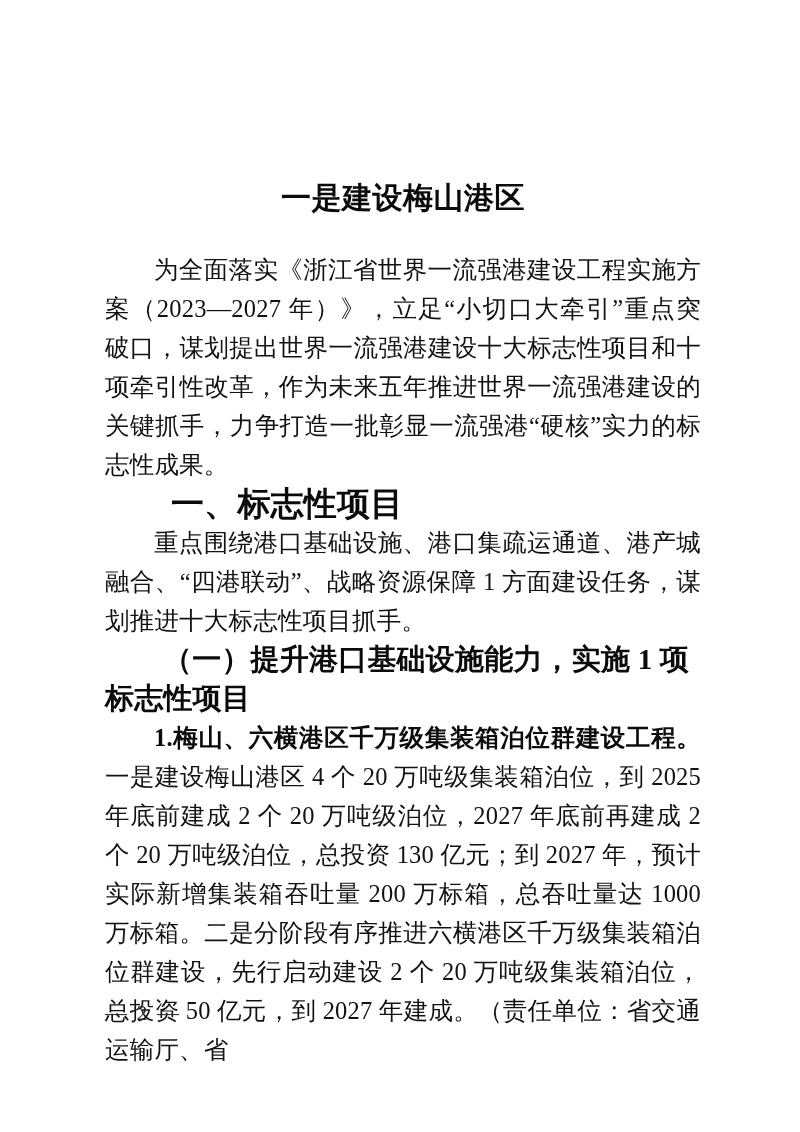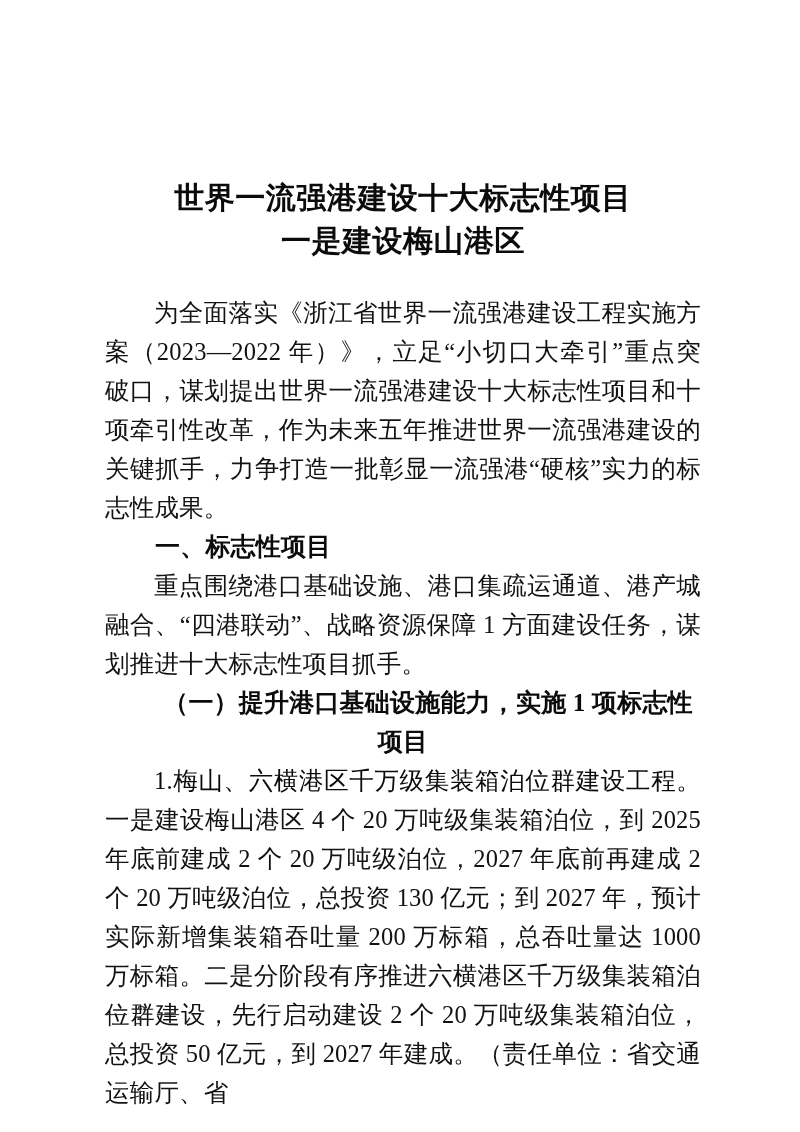--- a/index.html
+++ b/index.html
@@ -52,52 +52,51 @@
     text-indent: 2em;
     color: #121212;
     letter-spacing: 0.2px;
   }
   .para.first { margin-top: 31px; }
   
   .h1-cn {
     margin: 0;
     font-family: "Liberation Sans", "DejaVu Sans", sans-serif;
     font-weight: bold;
-    font-size: 25px;
+    font-size: 33px;
     line-height: 39px;
     text-indent: 2em;
     color: #0b0b0b;
     letter-spacing: 0.2px;
   }
   
   .h2-cn {
     margin: 0;
     font-family: "Liberation Serif", "DejaVu Serif", serif;
     font-weight: bold;
-    font-size: 25px;
+    font-size: 29px;
     line-height: 39px;
     text-indent: 2em;
     color: #0b0b0b;
     letter-spacing: 0.2px;
-    text-align: center;
   }
   
   .item-para {
     margin: 0;
     font-family: "Liberation Serif", "DejaVu Serif", serif;
     font-size: 24.5px;
     line-height: 39px;
     text-align: justify;
     text-justify: inter-ideograph;
     text-indent: 2em;
     color: #121212;
     letter-spacing: 0.2px;
   }
   .item-para .lead {
-    font-weight: normal;
+    font-weight: bold;
     color: #0b0b0b;
   }
   
   .page-footer {
     position: absolute;
     left: 105px;
     top: 1000px;
     width: 596px;
     font-family: "Liberation Serif", "DejaVu Serif", serif;
     font-size: 22px;
@@ -108,25 +107,24 @@
   }
 </style>
 </head>
 <body>
 
 <div class="page">
 
   <div class="content">
 
     <h1 class="doc-title">
-      <span class="tline">世界一流强港建设十大标志性项目</span>
       <span class="tline">一是建设梅山港区</span>
     </h1>
 
-    <p class="para first">为全面落实《浙江省世界一流强港建设工程实施方案（2023—2022 年）》，立足“小切口大牵引”重点突破口，谋划提出世界一流强港建设十大标志性项目和十项牵引性改革，作为未来五年推进世界一流强港建设的关键抓手，力争打造一批彰显一流强港“硬核”实力的标志性成果。</p>
+    <p class="para first">为全面落实《浙江省世界一流强港建设工程实施方案（2023—2027 年）》，立足“小切口大牵引”重点突破口，谋划提出世界一流强港建设十大标志性项目和十项牵引性改革，作为未来五年推进世界一流强港建设的关键抓手，力争打造一批彰显一流强港“硬核”实力的标志性成果。</p>
 
     <h2 class="h1-cn">一、标志性项目</h2>
 
     <p class="para">重点围绕港口基础设施、港口集疏运通道、港产城融合、“四港联动”、战略资源保障 1 方面建设任务，谋划推进十大标志性项目抓手。</p>
 
     <h3 class="h2-cn">（一）提升港口基础设施能力，实施 1 项标志性项目</h3>
 
     <p class="item-para"><span class="lead">1.梅山、六横港区千万级集装箱泊位群建设工程。</span><span>一是建设梅山港区 4 个 20 万吨级集装箱泊位，到 2025 年底前建成 2 个 20 万吨级泊位，2027 年底前再建成 2 个 20 万吨级泊位，总投资 130 亿元；到 2027 年，预计实际新增集装箱吞吐量 200 万标箱，总吞吐量达 1000 万标箱。二是分阶段有序推进六横港区千万级集装箱泊位群建设，先行启动建设 2 个 20 万吨级集装箱泊位，总投资 50 亿元，到 2027 年建成。（责任单位：省交通运输厅、省</span></p>
 
   </div>

